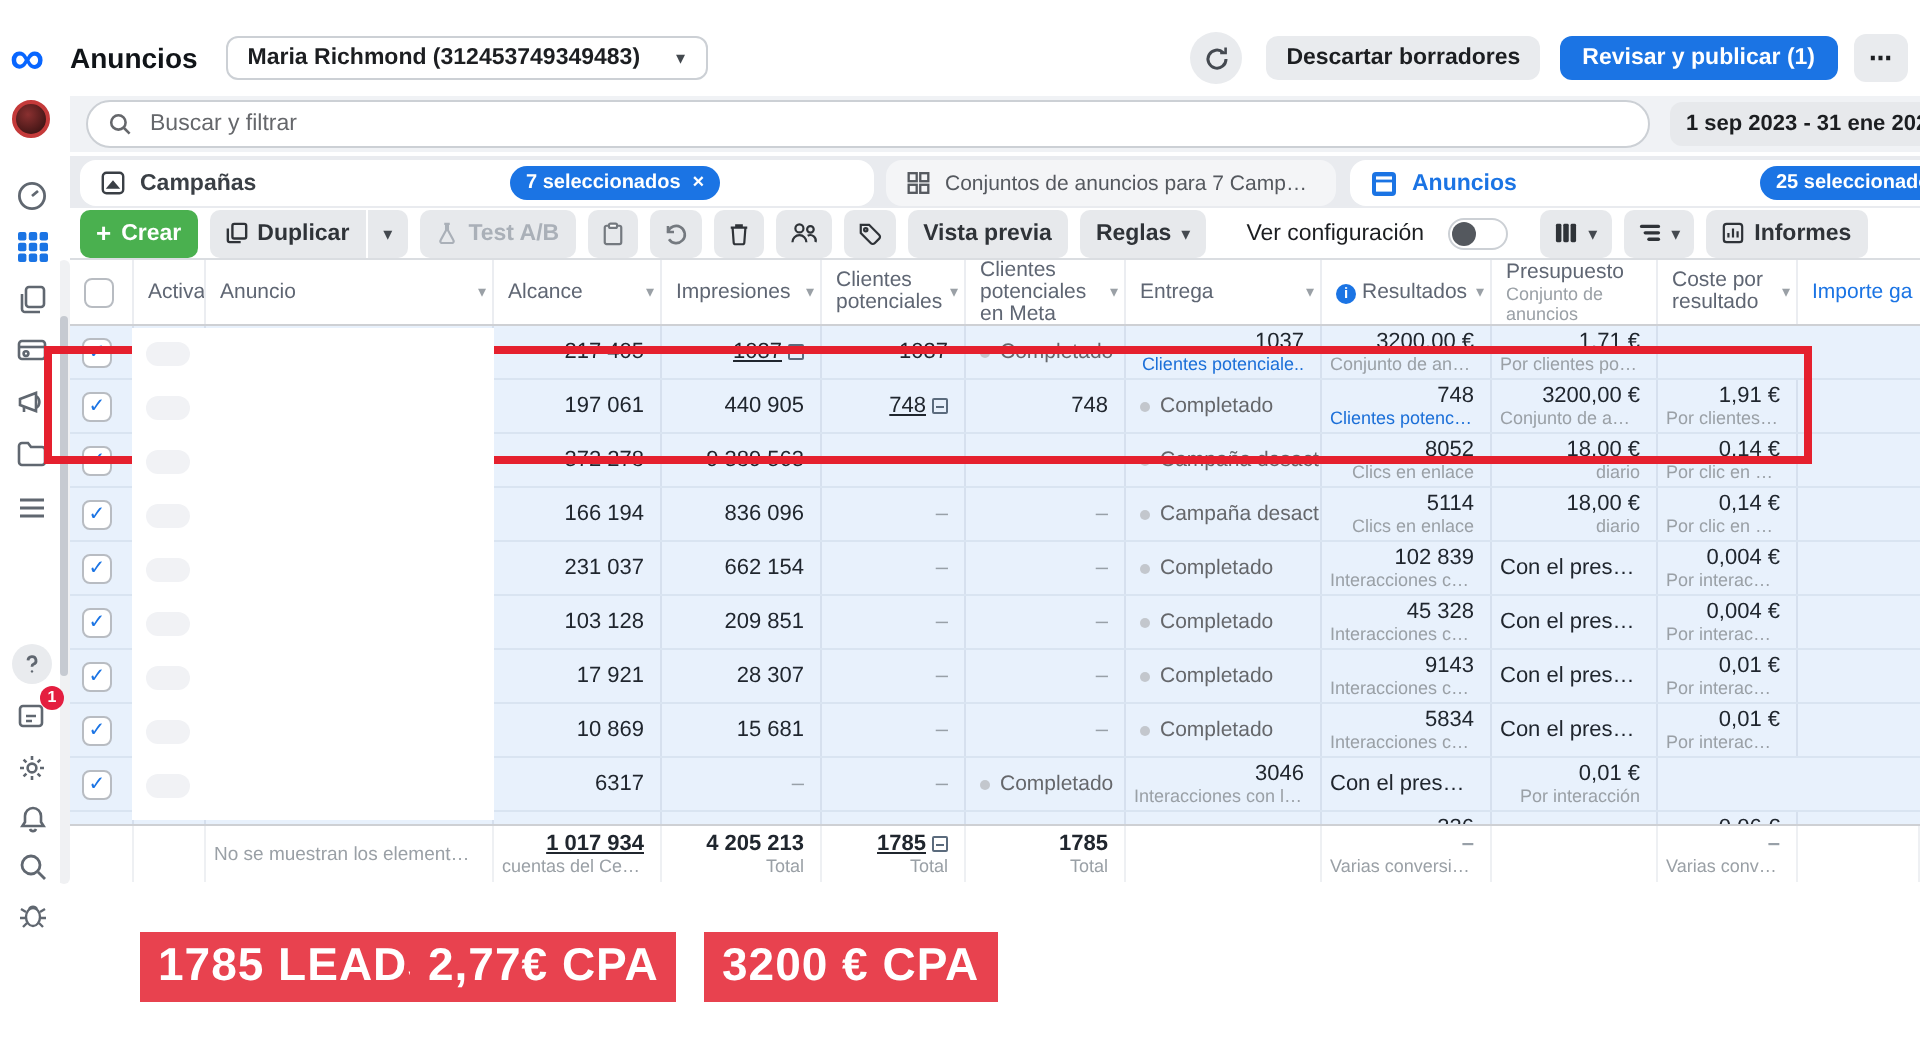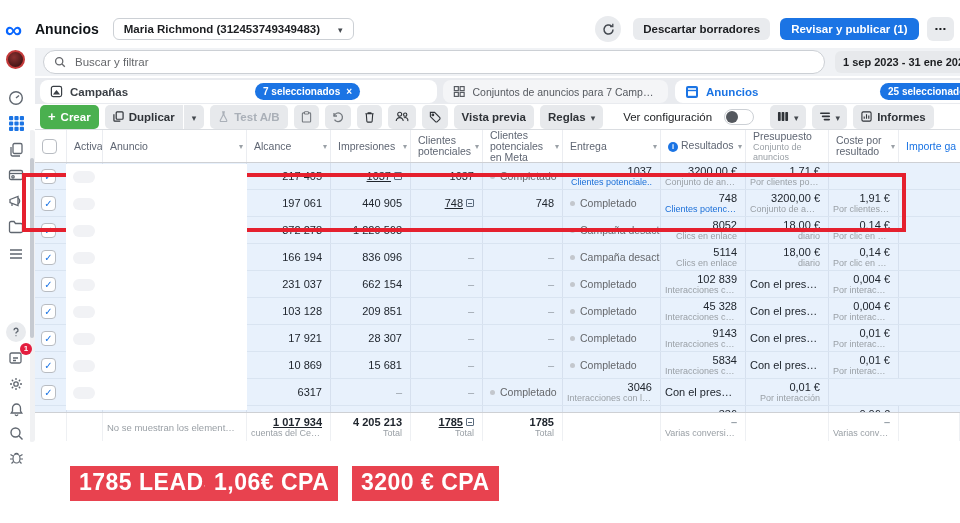--- a/index.html
+++ b/index.html
@@ -481,21 +481,21 @@
         <div class="trow">
           <div class="c" style="align-items: center;">
             <div class="cbx checked"></div>
           </div>
           <div class="c"></div>
           <div class="c"></div>
           <div class="c">
             <span class="val">372 278</span>
           </div>
           <div class="c">
-            <span class="val">1 229 563</span>
+            <span class="val">9 389 563</span>
           </div>
           <div class="c">
             <span class="val dim">–</span>
           </div>
           <div class="c">
             <span class="val dim">–</span>
           </div>
           <div class="c left">
             <span class="status">Campaña desactivada</span>
           </div>
@@ -799,16 +799,16 @@
       <div class="ghost-toggle" style="top: 88px;"></div>
       <div class="ghost-toggle" style="top: 115px;"></div>
       <div class="ghost-toggle" style="top: 142px;"></div>
       <div class="ghost-toggle" style="top: 169px;"></div>
       <div class="ghost-toggle" style="top: 196px;"></div>
       <div class="ghost-toggle" style="top: 223px;"></div>
     </div>
   <div id="redrect"></div>
 
   <div class="redbadge" style="left:37px;margin-left:33px;">1785 LEADS</div>
-  <div class="redbadge" style="left:205px;">1,06€ CPA</div>
+  <div class="redbadge" style="left:205px;">2,77€ CPA</div>
   <div class="redbadge" style="left:352px;">3200 € CPA</div>
 
 </div>
 
 </body></html>

